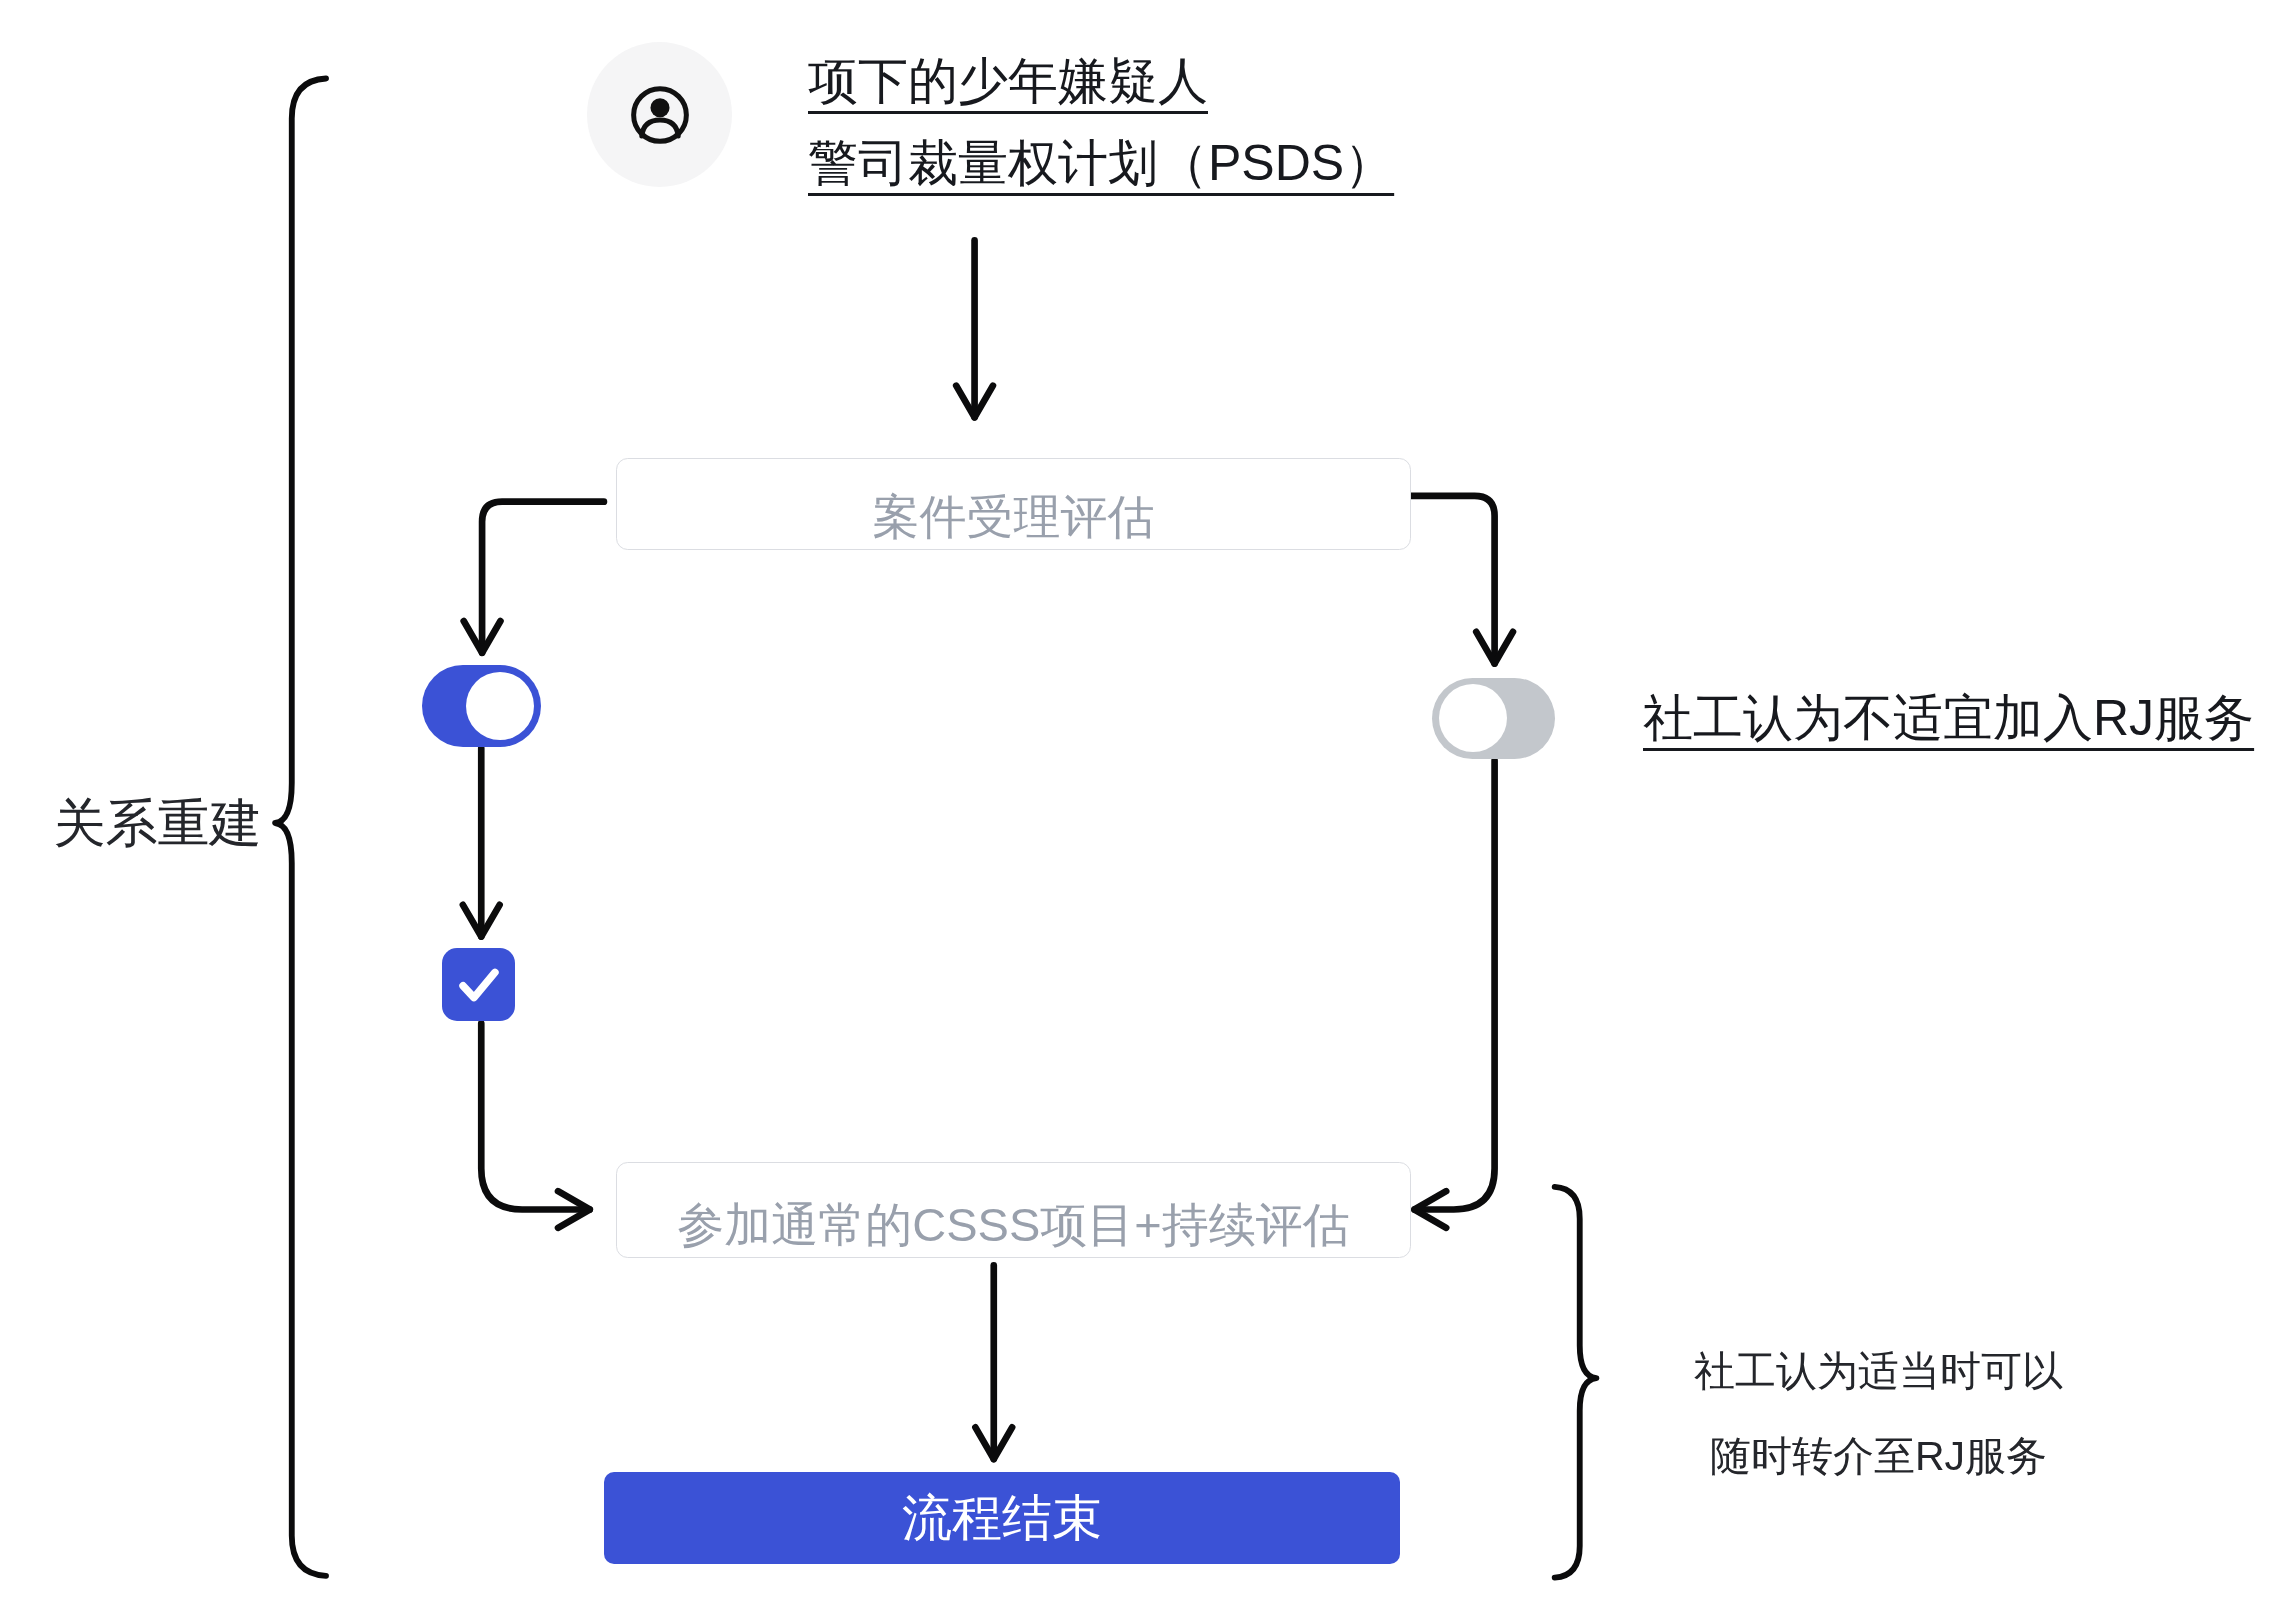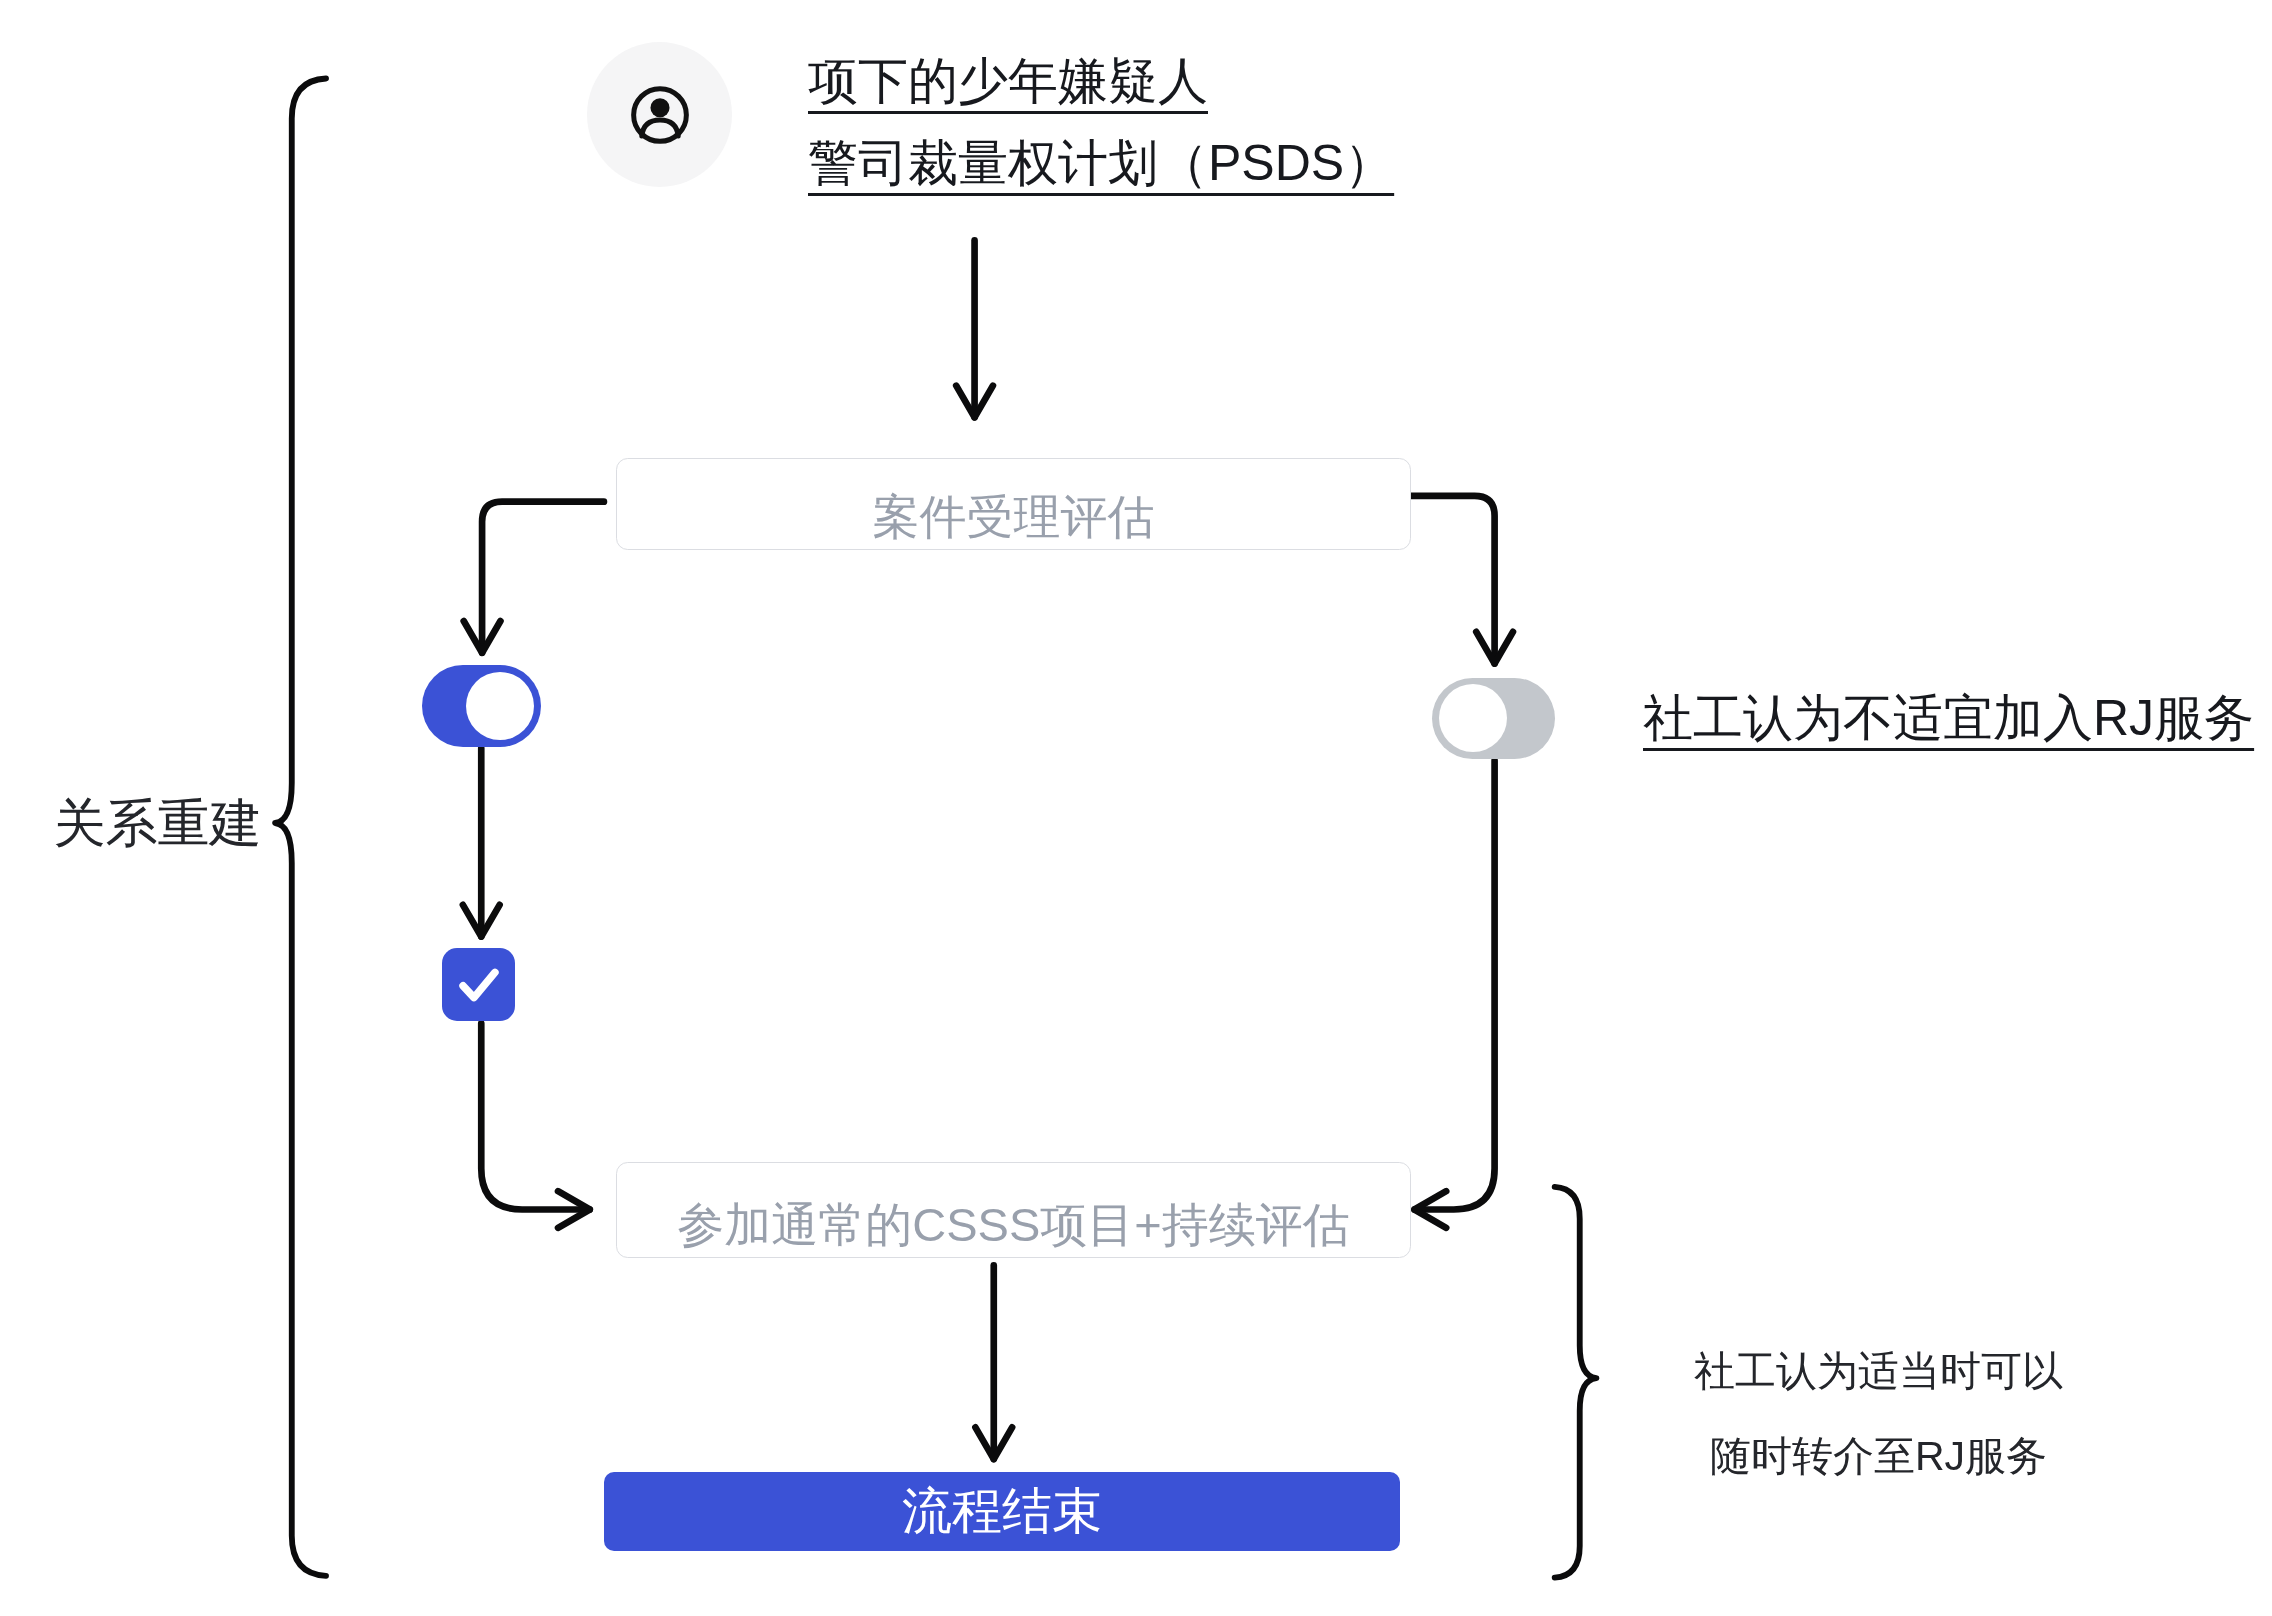--- a/index.html
+++ b/index.html
@@ -58,21 +58,21 @@
   #label-suitable{left:609px;top:666px;}
   #label-unsuitable{left:1643px;top:679px;}
   #label-referral{left:609px;top:946px;}
 
   .checkbox{
     left:442px;top:948px;width:73px;height:73px;border-radius:15px;
     background:var(--accent,#3B52D6);display:flex;align-items:center;justify-content:center;
   }
 
   .end-button{
-    left:604px;top:1472px;width:796px;height:79px;border-radius:10px;border:none;
+    left:604px;top:1472px;width:796px;height:92px;border-radius:10px;border:none;
     background:var(--accent,#3B52D6);color:#ffffff;font-size:50px;
     display:flex;align-items:center;justify-content:center;cursor:pointer;
     font-family:inherit;white-space:nowrap;
   }
 
   .note-right{
     left:1628px;top:1329px;width:501px;text-align:center;
     font-size:41px;line-height:85px;color:var(--note_text,#24262B);white-space:nowrap;
   }
   .note-right span{display:block;}

